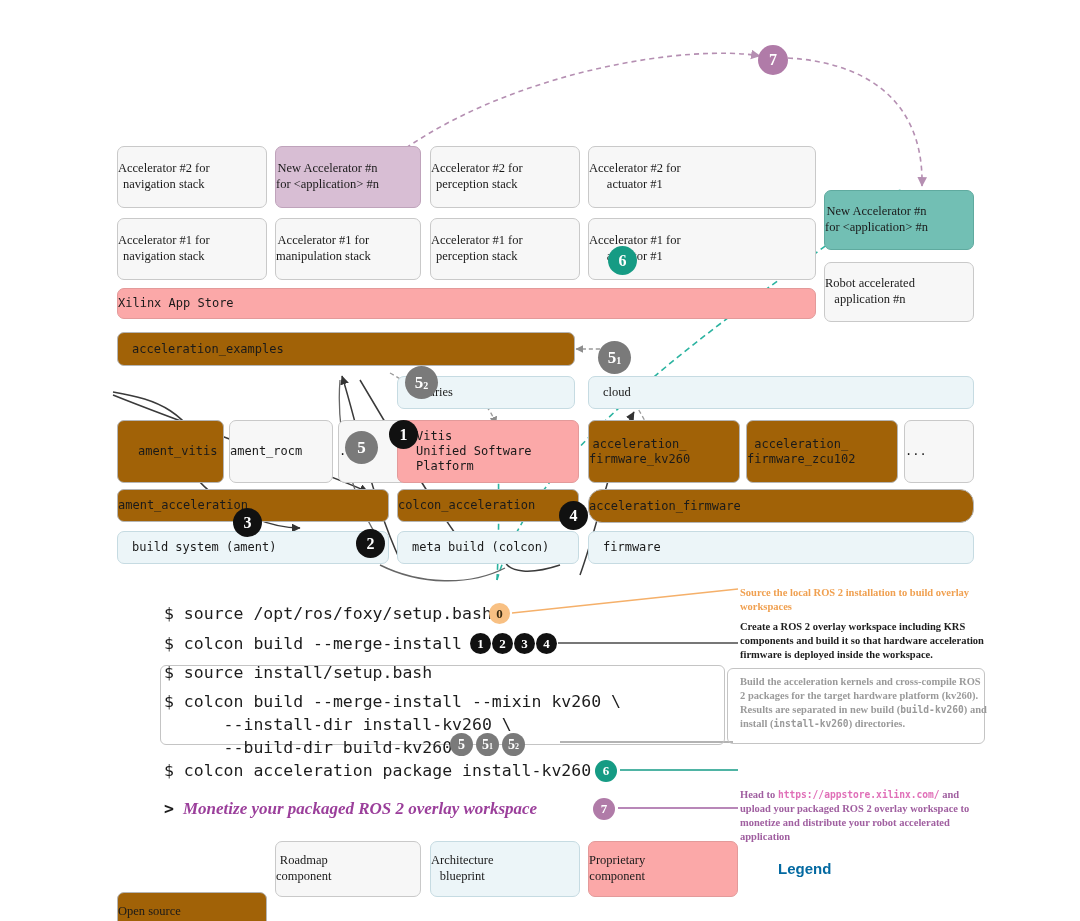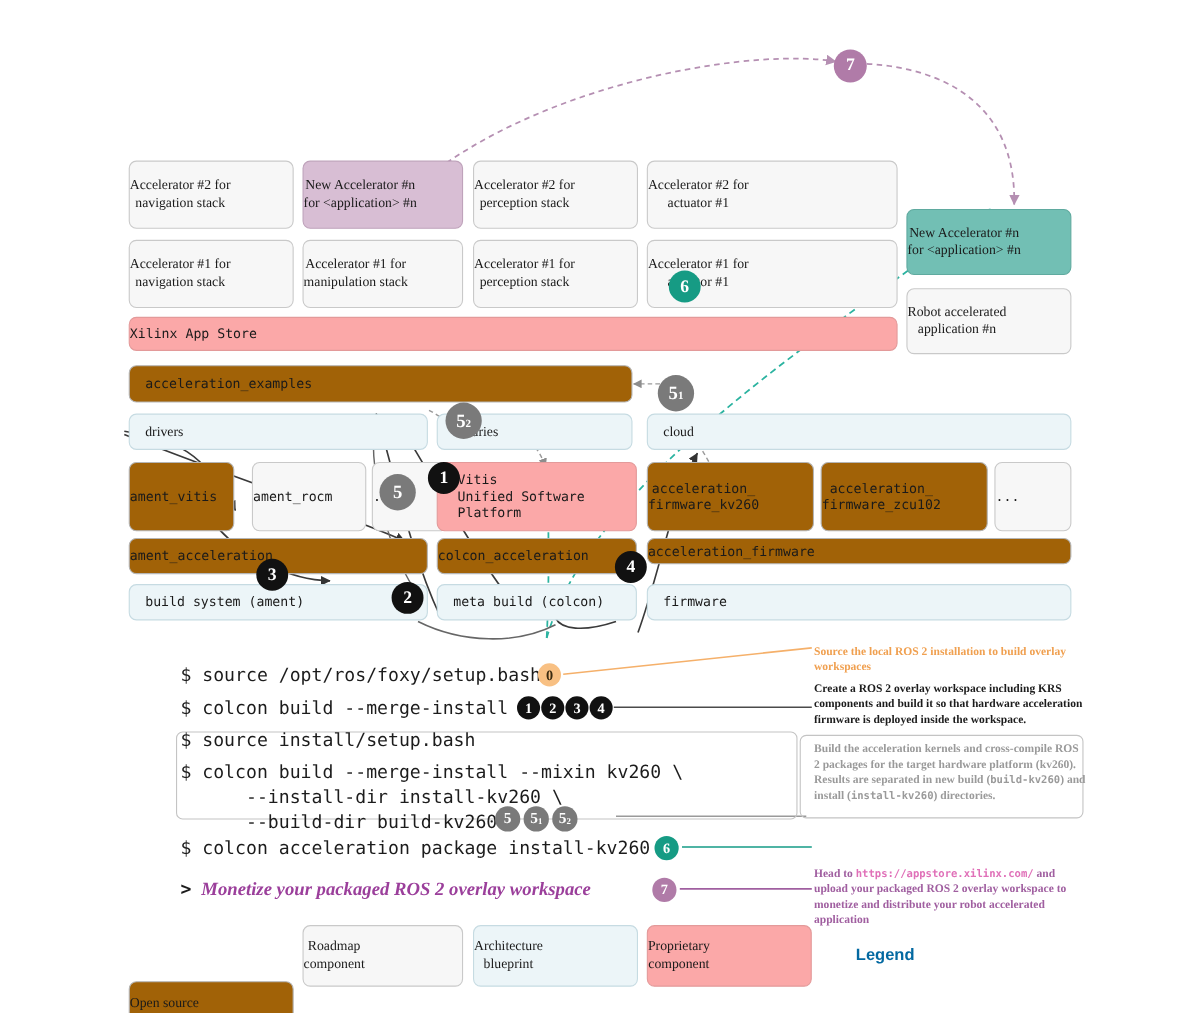--- a/index.html
+++ b/index.html
@@ -149,31 +149,28 @@
     </div>
   <div class="box lgray" style="left:824px;top:262px;width:150px;height:60px;">
       <span style="white-space:pre-line">Robot accelerated
 application #n</span>
     </div>
 
   <div class="box gray mono left" style="left:117px;top:332px;width:458px;height:34px;">
       <span>acceleration_examples</span>
     </div>
 
-  <div class="box blue left" style="left:117px;top:376px;width:272px;height:33px;">
-      <span>drivers</span>
-    </div>
   <div class="box blue left" style="left:397px;top:376px;width:178px;height:33px;">
       <span>libraries</span>
     </div>
   <div class="box blue left" style="left:588px;top:376px;width:386px;height:33px;">
       <span>cloud</span>
     </div>
 
-  <div class="box gray mono" style="left:117px;top:420px;width:96px;height:63px;">
+  <div class="box gray mono" style="left:117px;top:420px;width:107px;height:63px;padding-left:20px;">
       <span>ament_vitis</span>
     </div>
   <div class="box lgray mono" style="left:229px;top:420px;width:104px;height:63px;">
       <span>ament_rocm</span>
     </div>
   <div class="box lgray mono" style="left:338px;top:420px;width:70px;height:63px;">
       <span>...</span>
     </div>
   <div class="box pink mono left" style="left:397px;top:420px;width:182px;height:63px;padding-left:18px;">
       <span style="white-space:pre-line;text-align:left">Vitis
@@ -191,21 +188,21 @@
   <div class="box lgray mono" style="left:904px;top:420px;width:70px;height:63px;">
       <span>...</span>
     </div>
 
   <div class="box gray mono" style="left:117px;top:489px;width:272px;height:33px;">
       <span>ament_acceleration</span>
     </div>
   <div class="box gray mono" style="left:397px;top:489px;width:182px;height:33px;">
       <span>colcon_acceleration</span>
     </div>
-  <div class="box gray mono" style="left:588px;top:489px;width:386px;height:24px;">
+  <div class="box gray mono" style="left:588px;top:489px;width:386px;height:34px;border-radius:14px;">
       <span>acceleration_firmware</span>
     </div>
 
   <div class="box blue mono left" style="left:117px;top:531px;width:272px;height:33px;">
       <span>build system (ament)</span>
     </div>
   <div class="box blue mono left" style="left:397px;top:531px;width:182px;height:33px;">
       <span>meta build (colcon)</span>
     </div>
   <div class="box blue mono left" style="left:588px;top:531px;width:386px;height:33px;">

